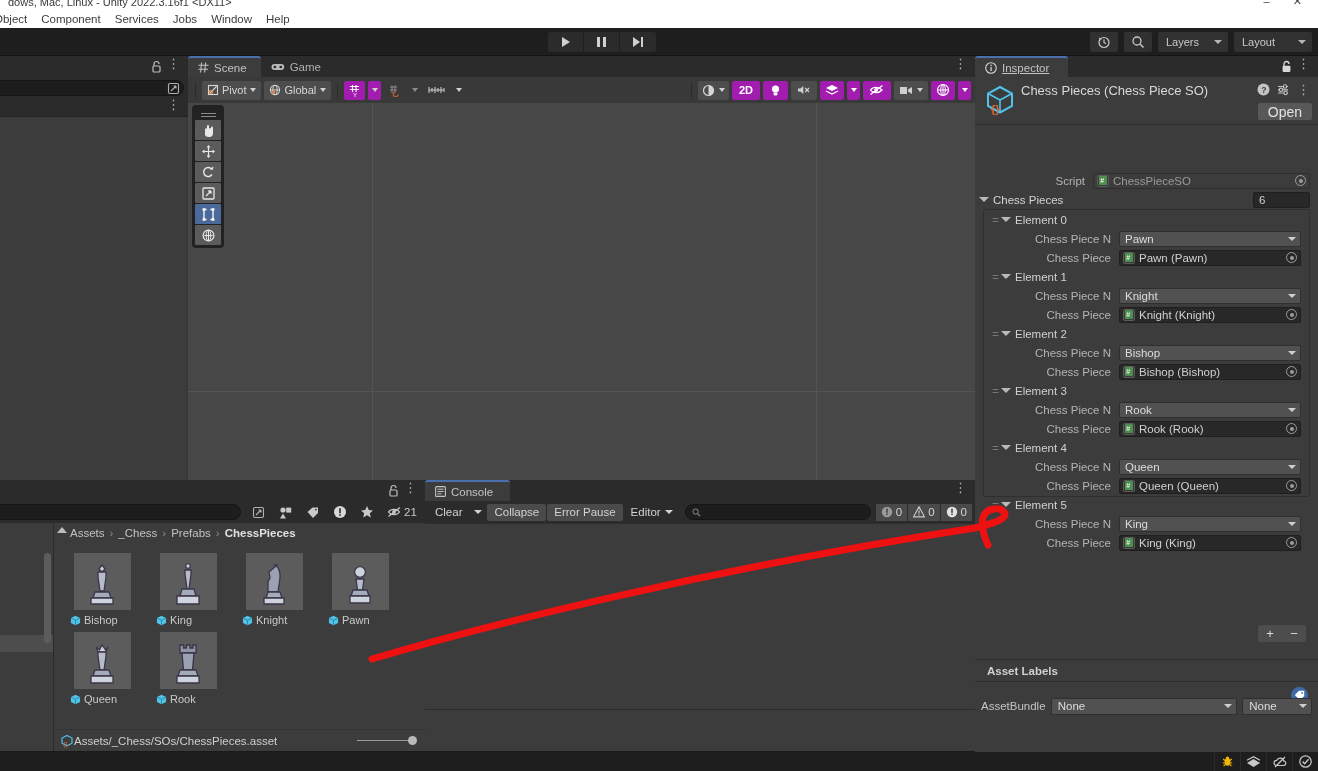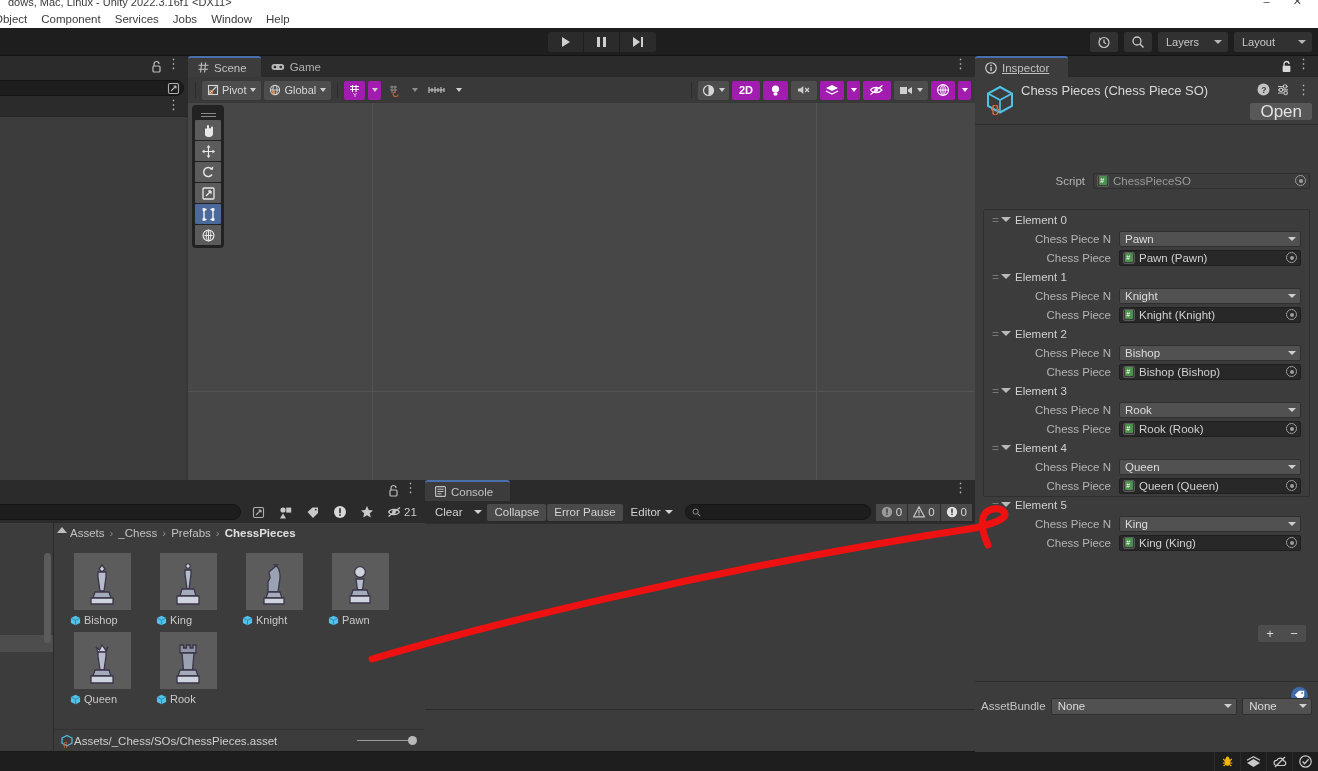--- a/index.html
+++ b/index.html
@@ -193,21 +193,21 @@
 
   
   #inspector { left: 975px; top: 56px; width: 343px; height: 696px; background: #3c3c3c; }
   #insp-tabbar { height: 21px; background: #2b2b2b; position: relative; }
   #insp-head { position: absolute; left: 0; top: 21px; width: 343px; height: 48px; background: #3c3c3c; border-bottom: 1px solid #2e2e2e; }
   #insp-title { position: absolute; left: 46px; top: 6px; font-size: 13px; color: #d8d8d8; }
   #insp-head-icons { position: absolute; right: 8px; top: 6px; display: flex; gap: 7px; align-items: center; color: #c4c4c4; }
   #open-btn {
     position: absolute; right: 6px; top: 26px; height: 17px; padding: 0 10px;
     background: #585858; border-radius: 2px; display: flex; align-items: center;
-    font-size: 17px; color: #e2e2e2;
+    font-size: 14px; color: #e2e2e2;
   }
   #so-icon { position: absolute; left: 10px; top: 8px; }
 
   .insp-body { position: absolute; left: 0; top: 69px; width: 343px; height: 621px; background: #3c3c3c; margin-top: 44px; }
   .ir { height: 19px; display: flex; align-items: center; font-size: 11.5px; }
   .ir .lbl { color: #b4b4b4; text-align: right; padding-right: 8px; overflow: hidden; white-space: nowrap; }
   .objfield {
     flex: 1; height: 16px; background: #282828; border: 1px solid #1f1f1f; border-radius: 2px;
     display: flex; align-items: center; gap: 4px; padding: 0 3px; color: #d0d0d0; font-size: 11.5px;
     margin-right: 8px; position: relative;
@@ -863,20 +863,26 @@
                 <text x="1.2" y="7" font-size="7" fill="#ffffff" font-family="Liberation Sans">#</text>
               </svg>
           </span>
           <span>ChessPieceSO</span>
           <span class="pick">
               <i></i>
             </span>
         </div>
       </div>
 
+      <div class="ir">
+        <span class="foldarrow" style="margin-left:4px;"></span>
+        <span style="color:#d4d4d4;">Chess Pieces</span>
+        <div style="flex:1"></div>
+        <div class="numfield">6</div>
+      </div>
 
       <div id="arr-box" style="top:40px;height:288px;">
 
         <div class="ir">
           <span class="drag2" style="margin-left:8px;">=</span>
           <span class="foldarrow"></span>
           <span style="color:#d0d0d0;">Element 0</span>
         </div>
         <div class="ir">
           <div class="lbl" style="width:135px;">Chess Piece N</div>
@@ -1041,20 +1047,21 @@
           </div>
         </div>
       </div>
 
       <div id="plusminus" style="top:456px;">
         <span class="nosel">+</span>
         <span class="nosel">−</span>
       </div>
     </div>
 
+    <div id="asset-labels-hdr" class="nosel">Asset Labels</div>
     <div id="asset-labels-area">
       <div id="tag-btn">
         <svg width="11" height="11" viewBox="0 0 11 11">
             <path d="M0.8 5 L5 0.8 H10.2 V6 L6 10.2 Z" fill="#ffffff"></path>
             <circle cx="8.1" cy="2.9" r="0.85" fill="#3e6aa8"></circle>
           </svg>
       </div>
       <div id="assetbundle-row">
         <div class="lb nosel">AssetBundle</div>
         <div class="abdrop" style="width:187px;margin-right:5px;">

